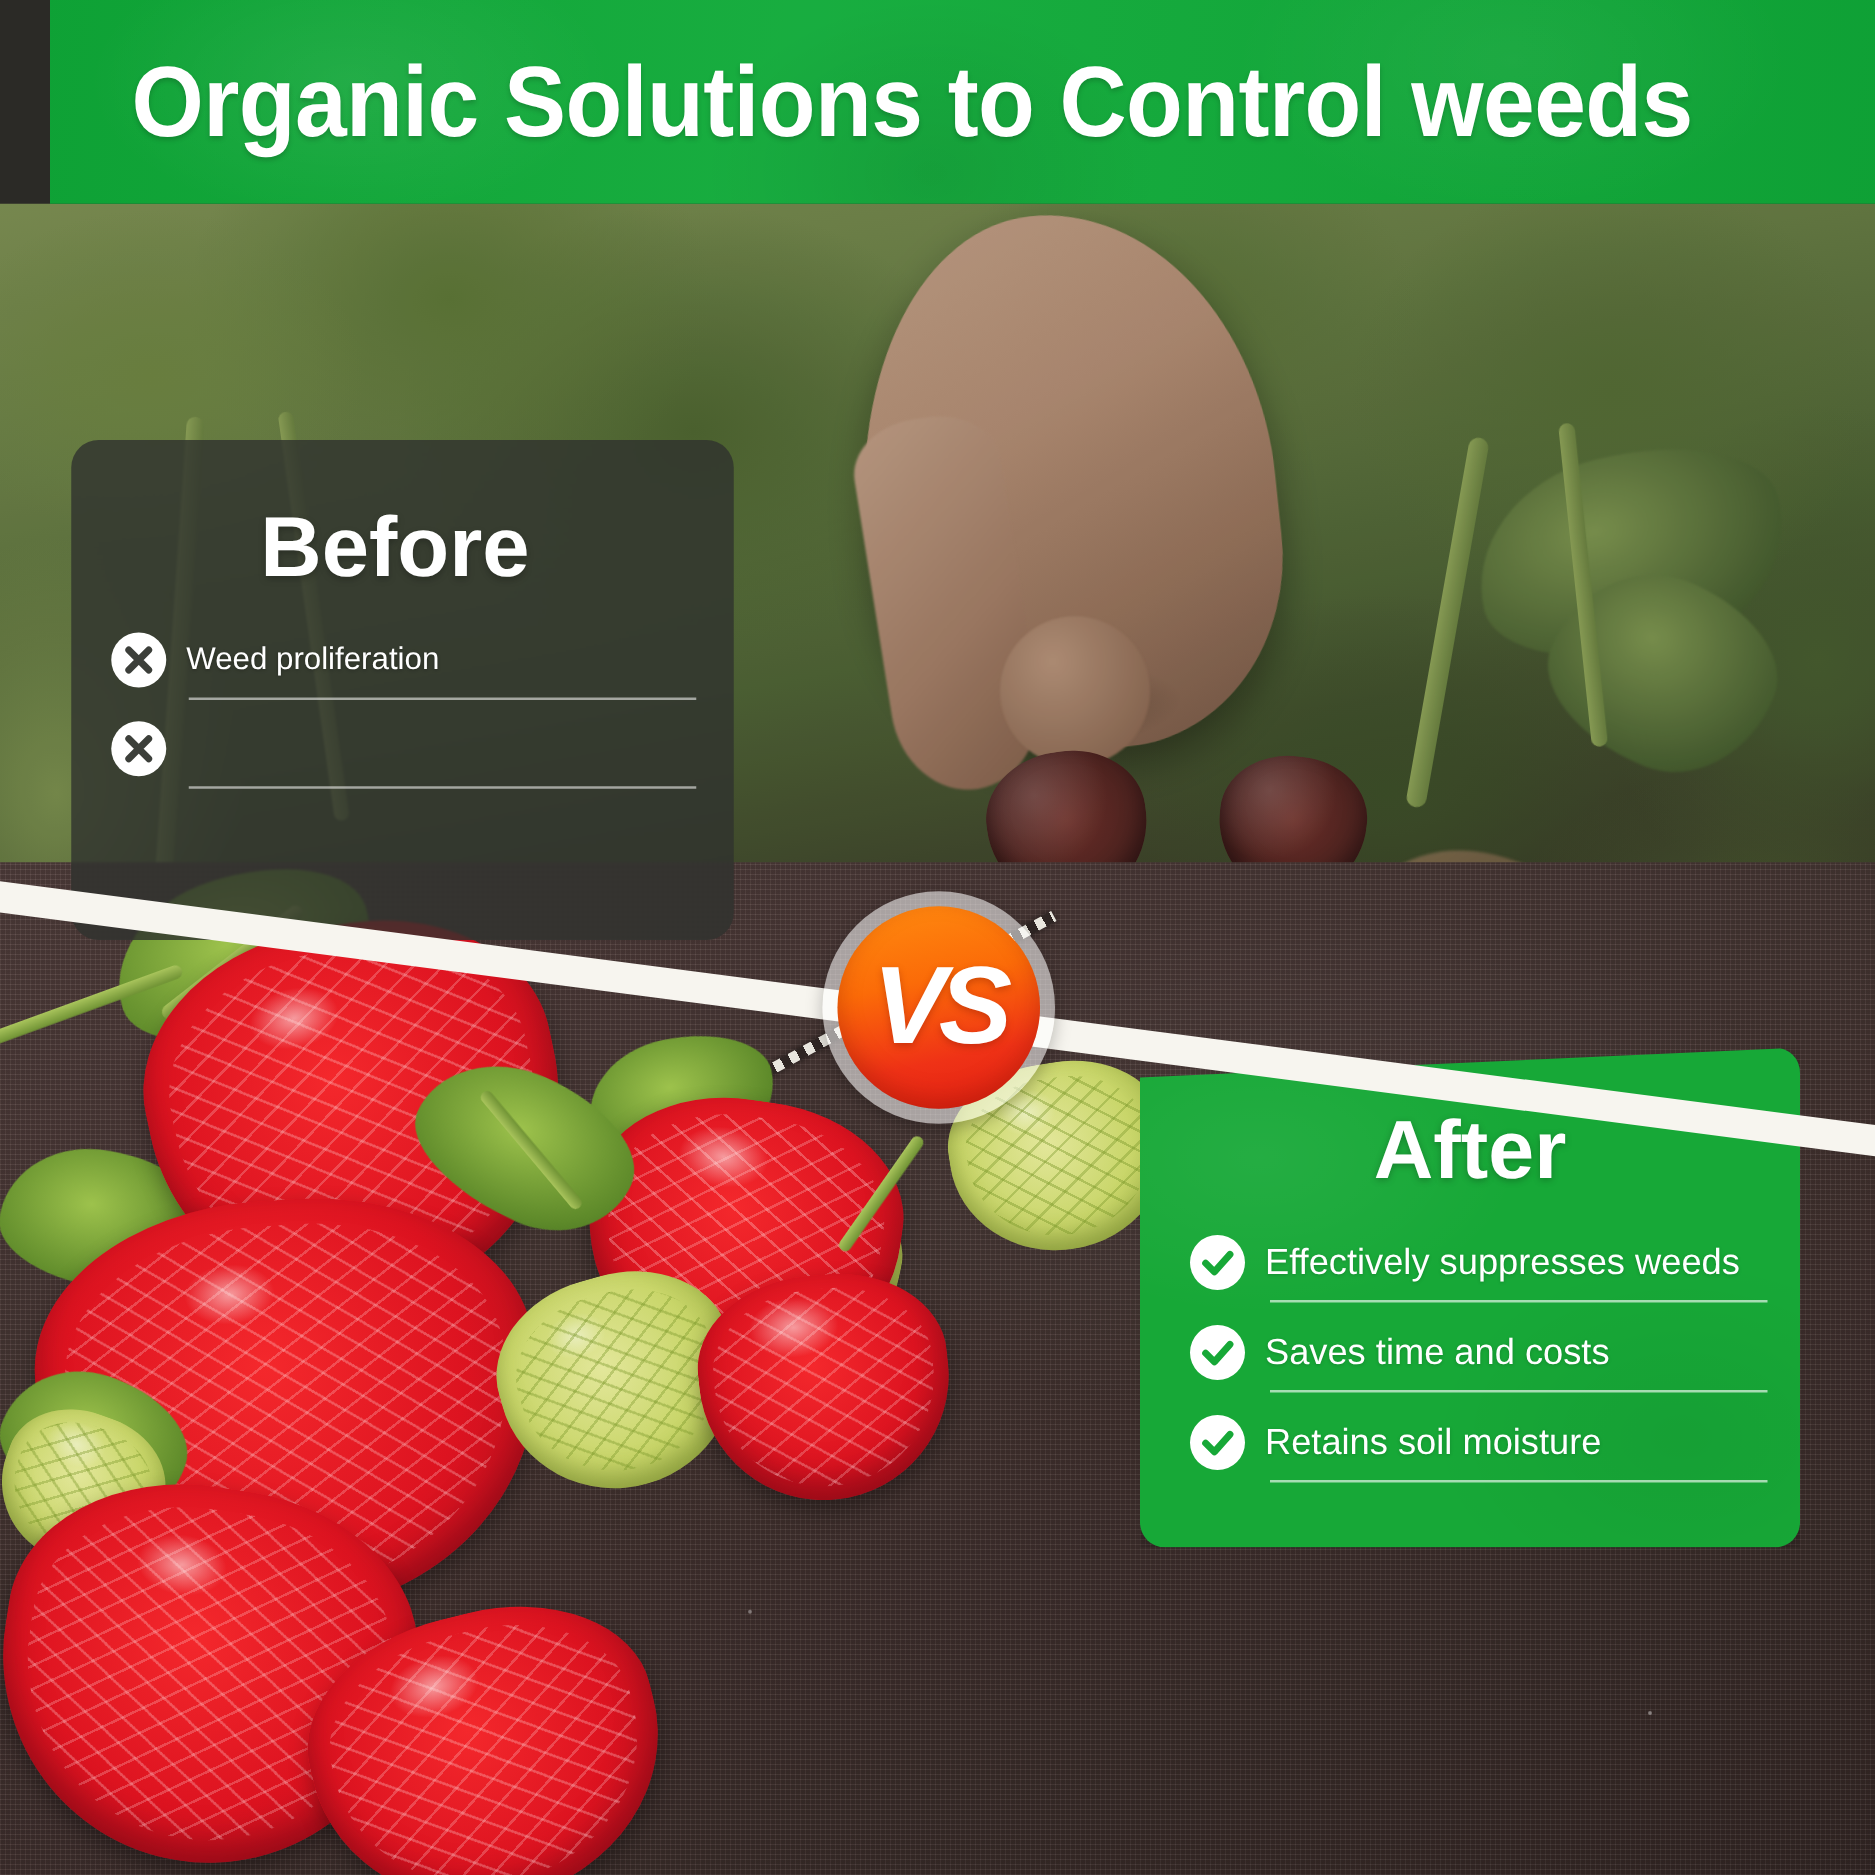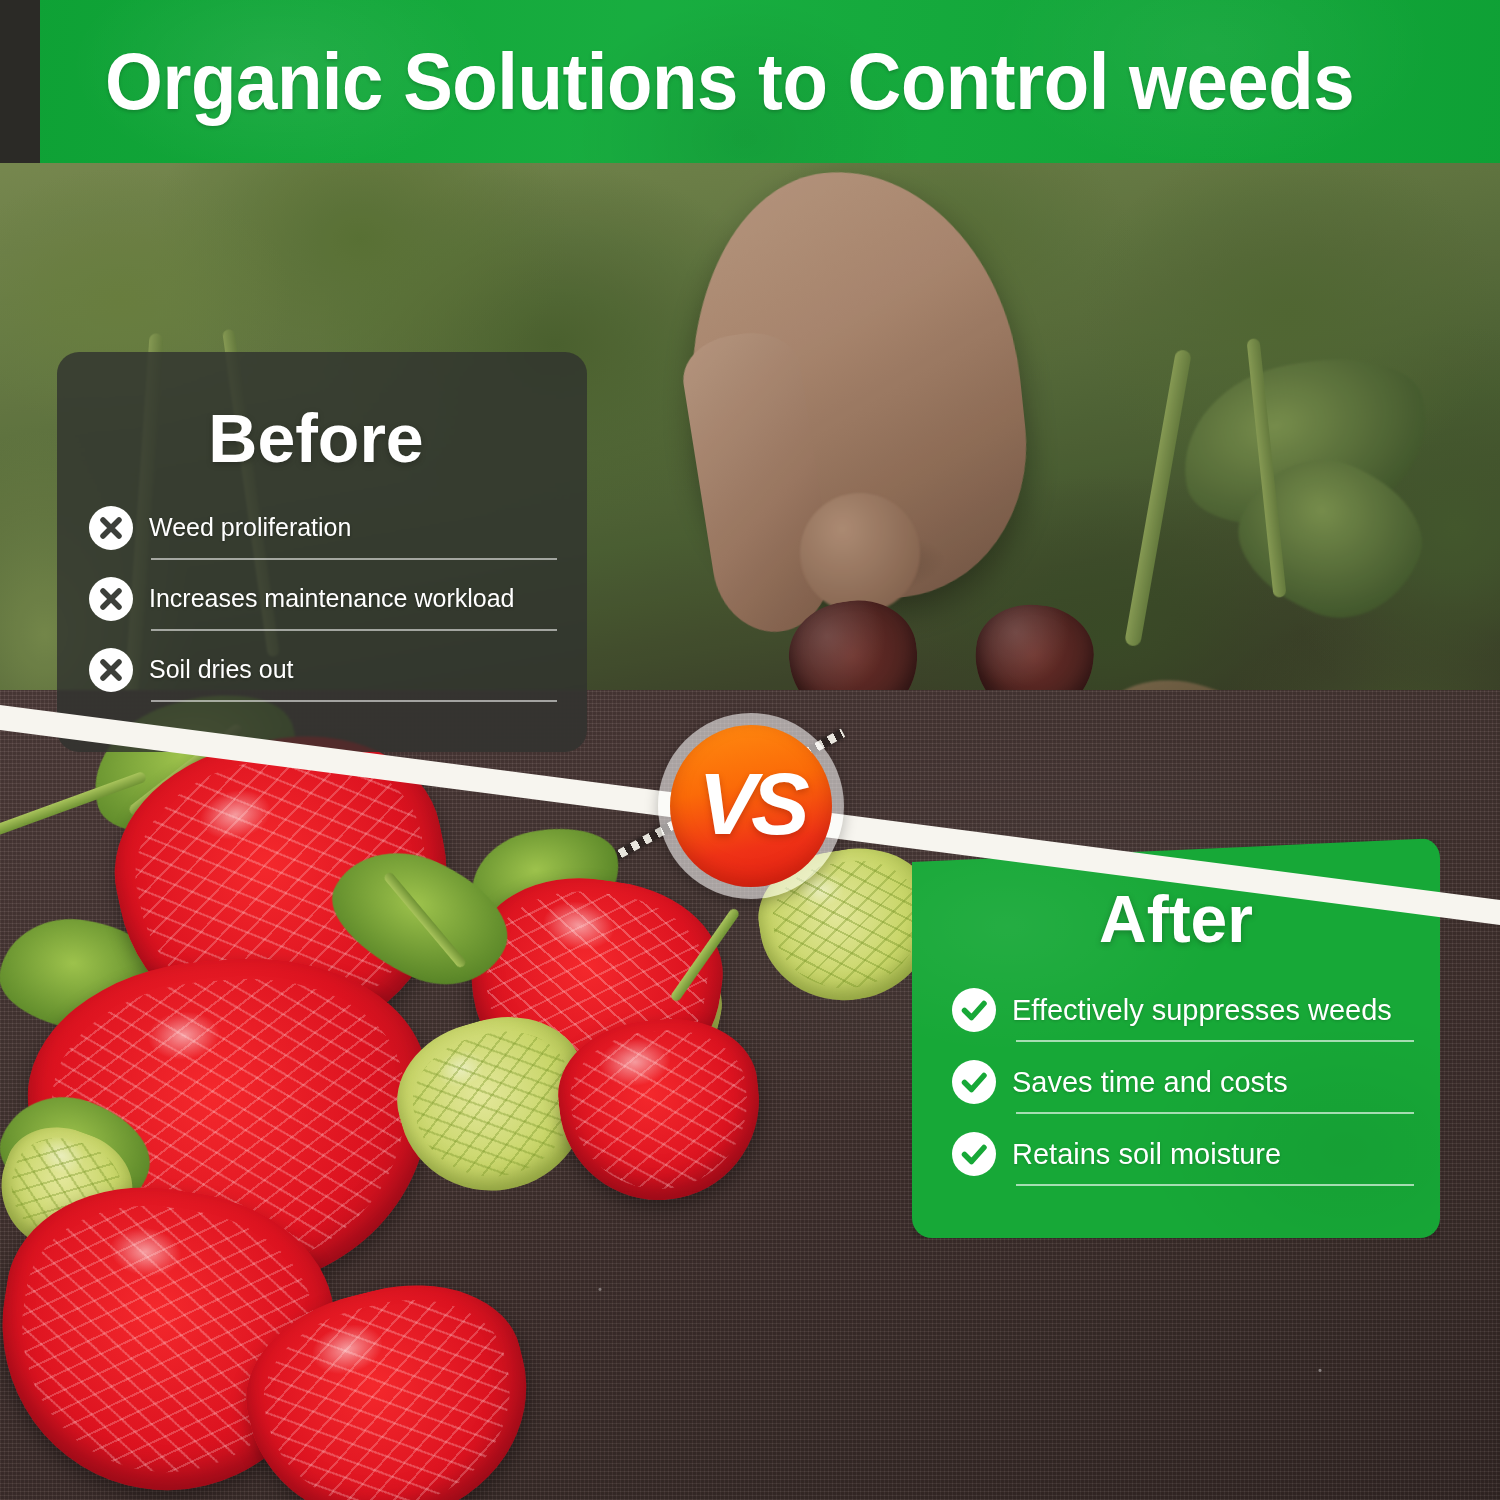--- a/index.html
+++ b/index.html
@@ -455,30 +455,20 @@
         </span>
         <span class="bullet-text">Weed proliferation</span>
         <span class="rule"></span>
       </li>
       <li class="bullet-row">
         <span class="icon-circle">
           <svg width="44" height="44" viewBox="0 0 44 44">
             <path d="M14 14 L30 30 M30 14 L14 30" stroke="#3c3f3a" stroke-width="5.5" stroke-linecap="round"></path>
           </svg>
         </span>
-        <span class="bullet-text">Increases maintenance workload</span>
-        <span class="rule"></span>
-      </li>
-      <li class="bullet-row">
-        <span class="icon-circle">
-          <svg width="44" height="44" viewBox="0 0 44 44">
-            <path d="M14 14 L30 30 M30 14 L14 30" stroke="#3c3f3a" stroke-width="5.5" stroke-linecap="round"></path>
-          </svg>
-        </span>
-        <span class="bullet-text">Soil dries out</span>
         <span class="rule"></span>
       </li>
     </ul>
   </div>
 
   <div id="vs-badge">
     <div id="vs-ring"></div>
     <div id="vs-circle">
       <span id="vs-text">VS</span>
     </div>

